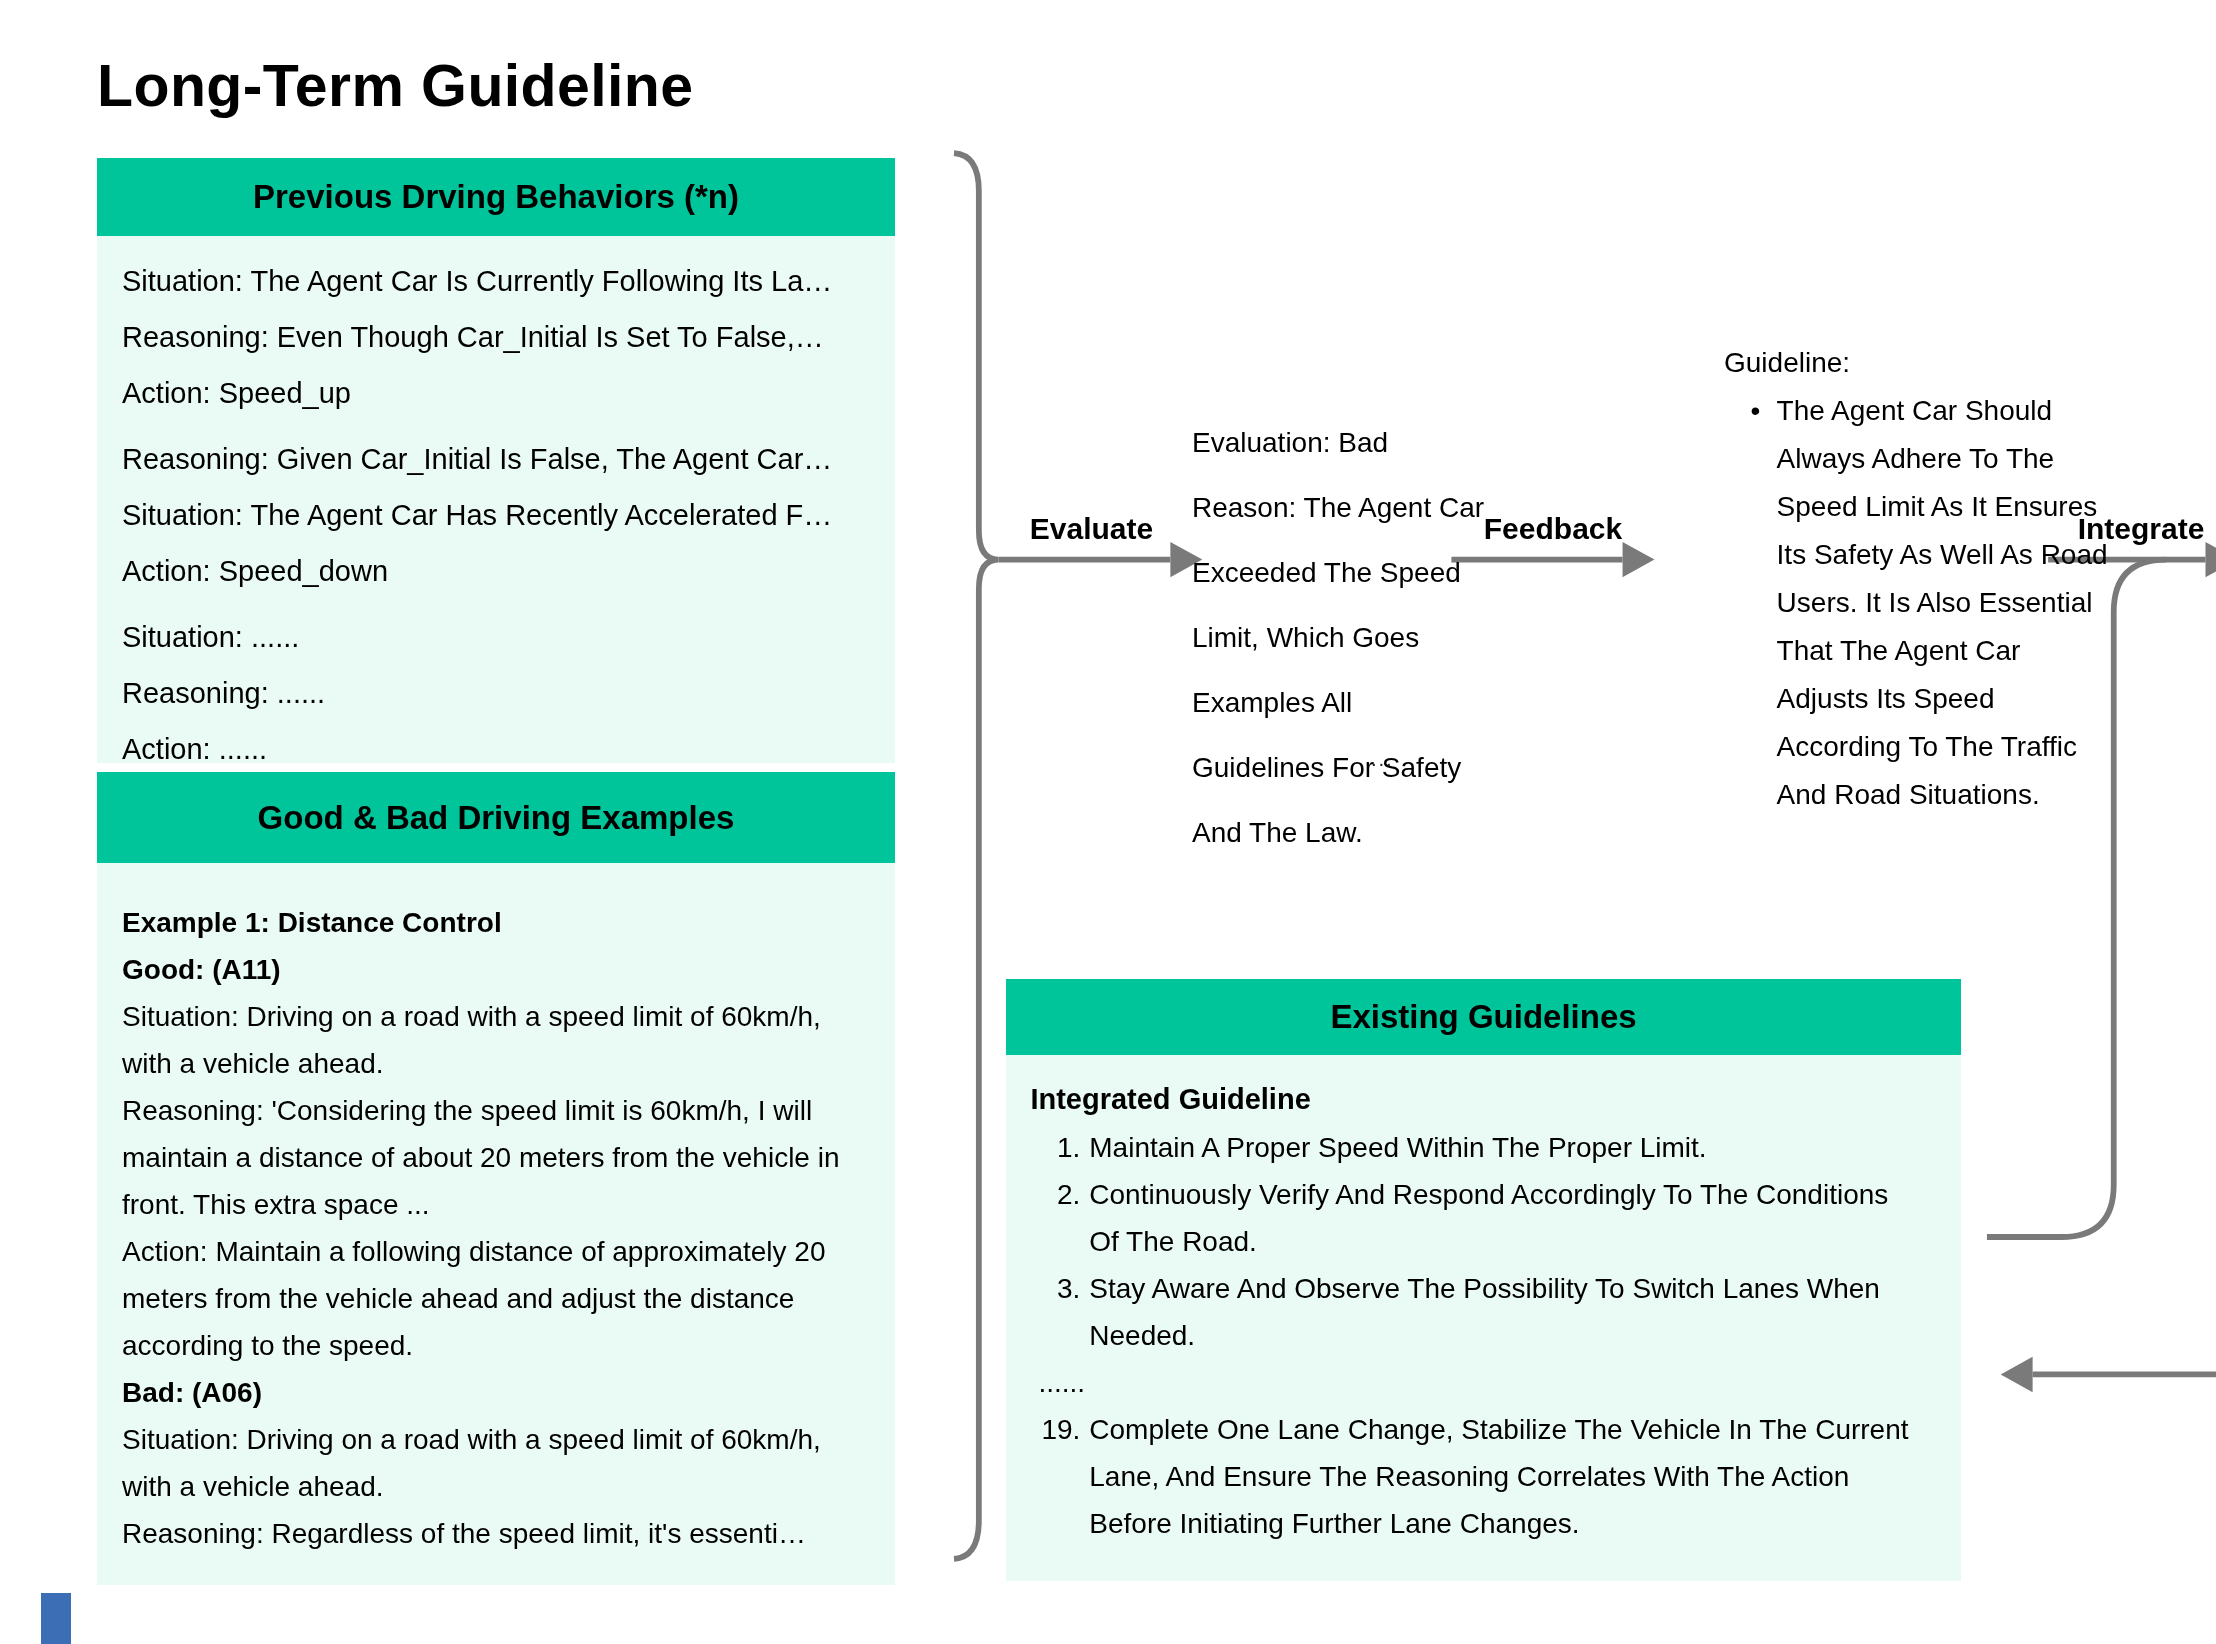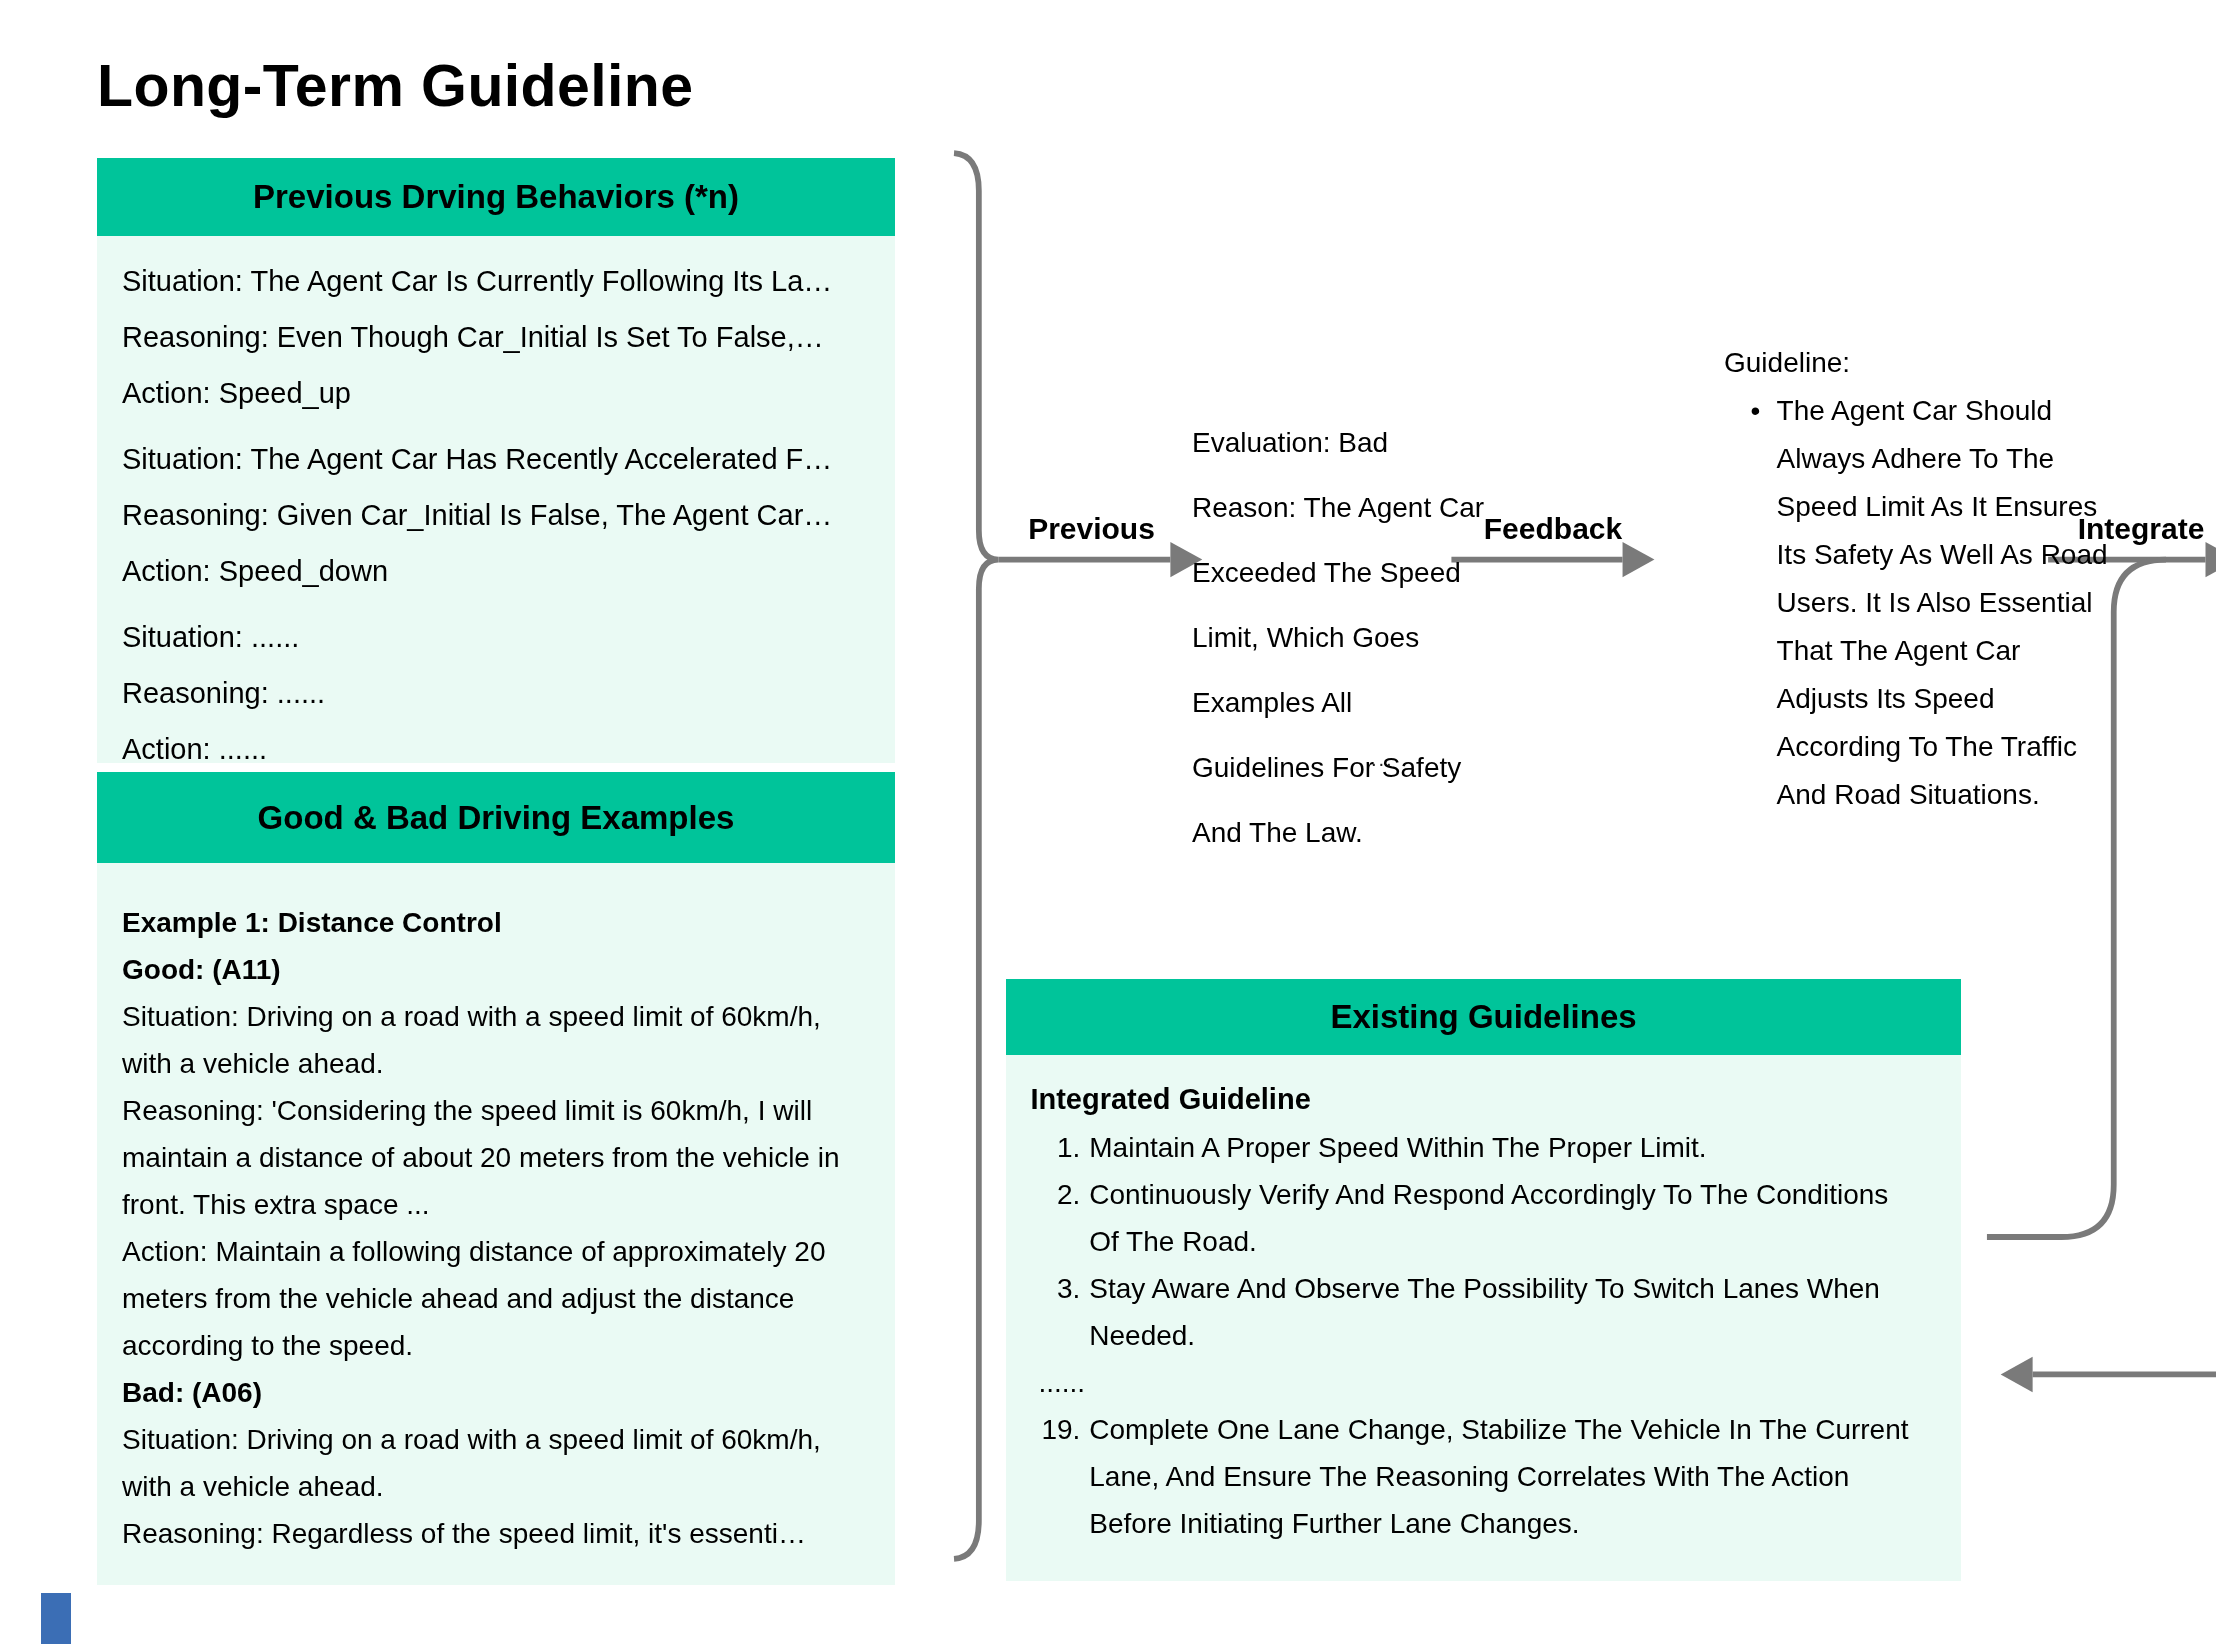--- a/index.html
+++ b/index.html
@@ -78,22 +78,22 @@
 
   <div class="box behaviors">
     <div class="hdr green">Previous Drving Behaviors (*n)</div>
     <div class="content">
         <div class="group">
           <div class="bline">Situation: The Agent Car Is Currently Following Its La…</div>
           <div class="bline">Reasoning: Even Though Car_Initial Is Set To False,…</div>
           <div class="bline">Action: Speed_up</div>
         </div>
         <div class="group">
+          <div class="bline">Reasoning: Given Car_Initial Is False, The Agent Car…</div>
           <div class="bline">Situation: The Agent Car Has Recently Accelerated F…</div>
-          <div class="bline">Reasoning: Given Car_Initial Is False, The Agent Car…</div>
           <div class="bline">Action: Speed_down</div>
         </div>
         <div class="group">
           <div class="bline">Situation: ......</div>
           <div class="bline">Reasoning: ......</div>
           <div class="bline">Action: ......</div>
         </div>
       </div>
   </div>
 
@@ -104,21 +104,21 @@
         <div class="exline bold">Good: (A11)</div>
         <div class="exline">Situation: Driving on a road with a speed limit of 60km/h, with a vehicle ahead.</div>
         <div class="exline">Reasoning: 'Considering the speed limit is 60km/h, I will maintain a distance of about 20 meters from the vehicle in front. This extra space ...</div>
         <div class="exline">Action: Maintain a following distance of approximately 20 meters from the vehicle ahead and adjust the distance according to the speed.</div>
         <div class="exline bold">Bad: (A06)</div>
         <div class="exline">Situation: Driving on a road with a speed limit of 60km/h, with a vehicle ahead.</div>
         <div class="exline">Reasoning: Regardless of the speed limit, it's essenti…</div>
       </div>
   </div>
 
-  <div class="flowlabel lbl-evaluate">Previous</div>
+  <div class="flowlabel lbl-evaluate">Evaluate</div>
   <div class="flowlabel lbl-feedback">Feedback</div>
   <div class="flowlabel lbl-integrate">Integrate</div>
 
   <div class="evalblock">
     <div>Evaluation: Bad</div>
     <div>Reason: The Agent Car Exceeded The Speed Limit, Which Goes Examples All Guidelines For Safety And The Law.</div>
   </div>
   <div class="tinydots">...</div>
 
   <div class="guideblock">

